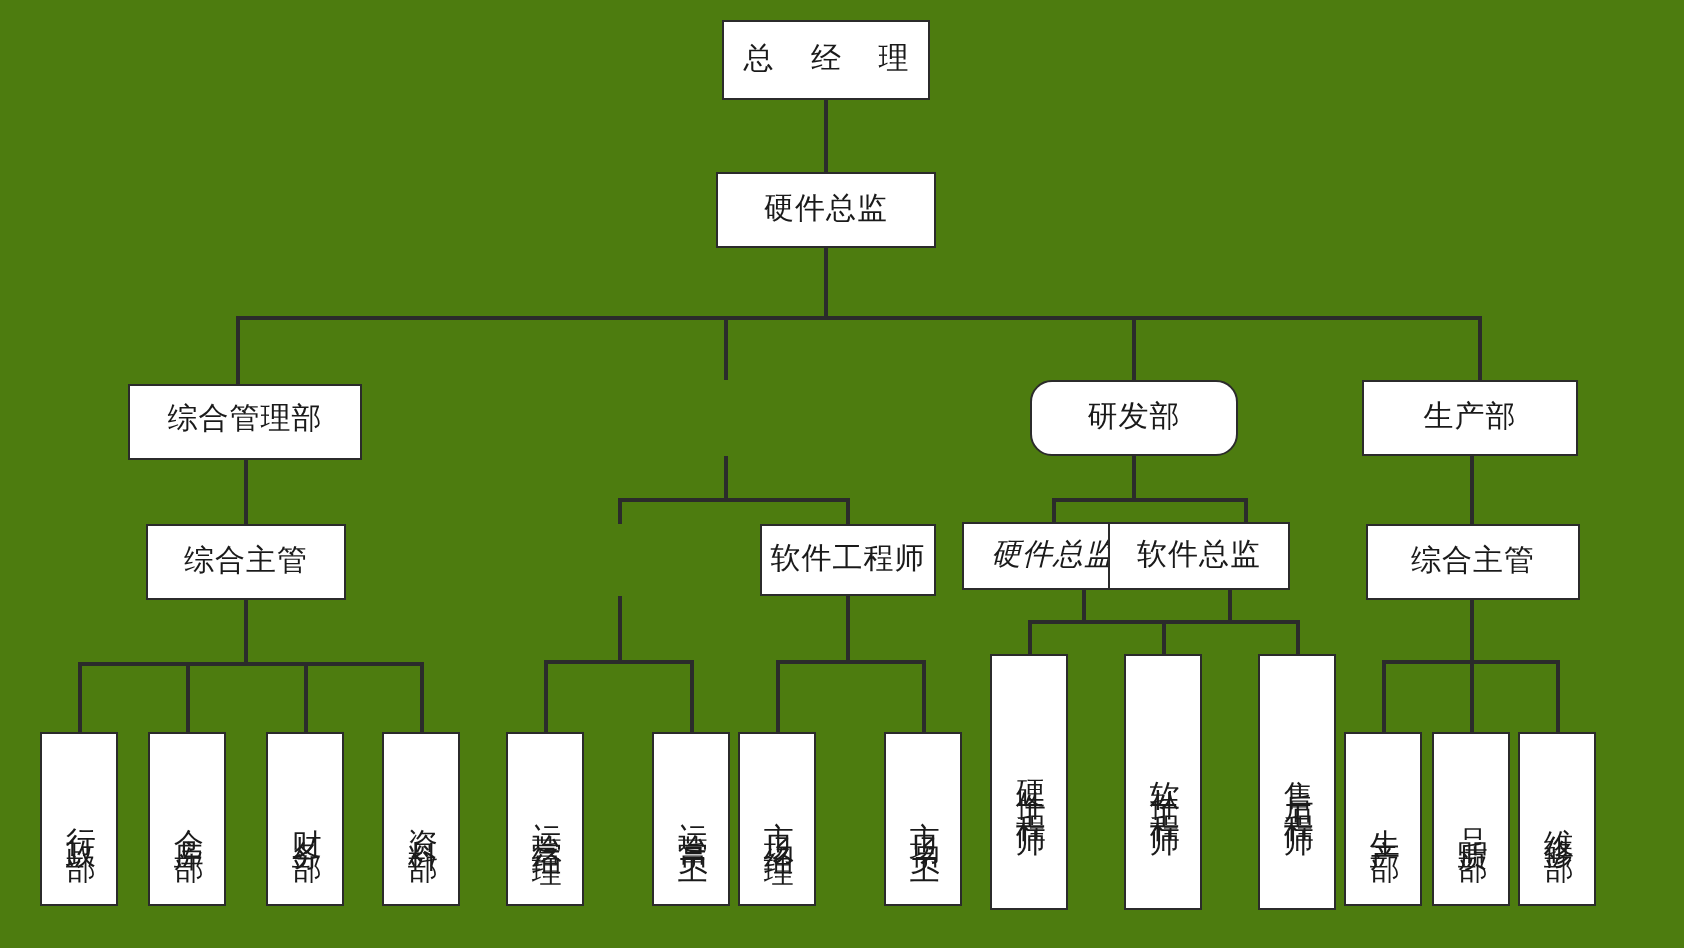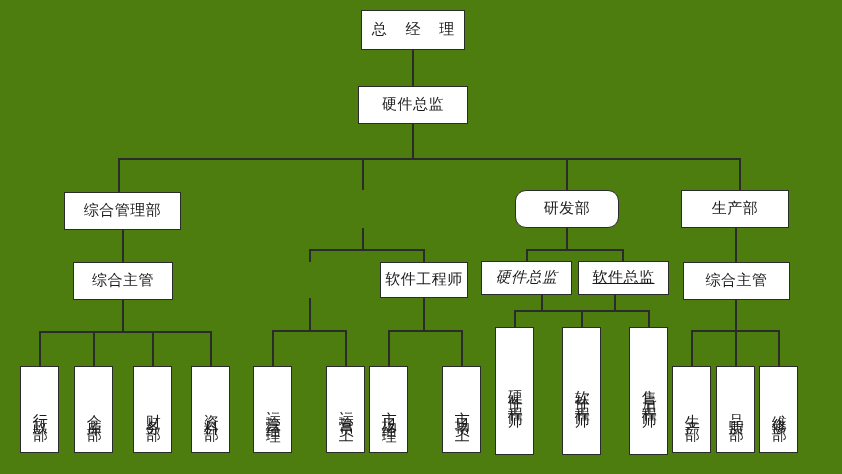--- a/index.html
+++ b/index.html
@@ -63,21 +63,21 @@
   <div class="edge vl" style="left:566px;top:228px;height:22px;"></div>
   <div class="edge hl" style="left:526px;top:249px;width:97px;"></div>
   <div class="edge vl" style="left:526px;top:249px;height:12px;"></div>
   <div class="edge vl" style="left:622px;top:249px;height:12px;"></div>
 
   <div class="edge vl" style="left:735px;top:228px;height:34px;"></div>
 
   <div class="node h" style="left:73px;top:262px;width:100px;height:38px;">综合主管</div>
   <div class="node h" style="left:380px;top:262px;width:88px;height:36px;">软件工程师</div>
   <div class="node h" style="left:481px;top:261px;width:91px;height:34px;font-style:italic;">硬件总监</div>
-  <div class="node h" style="left:578px;top:261px;width:91px;height:34px;text-decoration:underline;">软件总监</div>
+  <div class="node h" style="left:554px;top:261px;width:91px;height:34px;">软件总监</div>
   <div class="node h" style="left:683px;top:262px;width:107px;height:38px;">综合主管</div>
 
   <div class="edge vl" style="left:122px;top:300px;height:32px;"></div>
   <div class="edge hl" style="left:39px;top:331px;width:172px;"></div>
   <div class="edge vl" style="left:39px;top:331px;height:35px;"></div>
   <div class="edge vl" style="left:93px;top:331px;height:35px;"></div>
   <div class="edge vl" style="left:152px;top:331px;height:35px;"></div>
   <div class="edge vl" style="left:210px;top:331px;height:35px;"></div>
 
   <div class="edge vl" style="left:309px;top:298px;height:33px;"></div>

